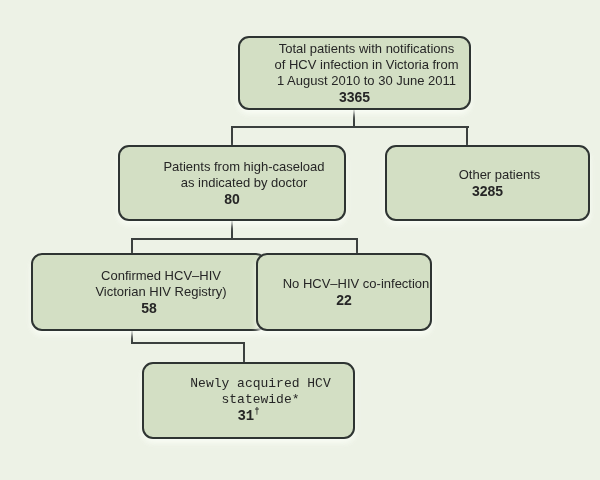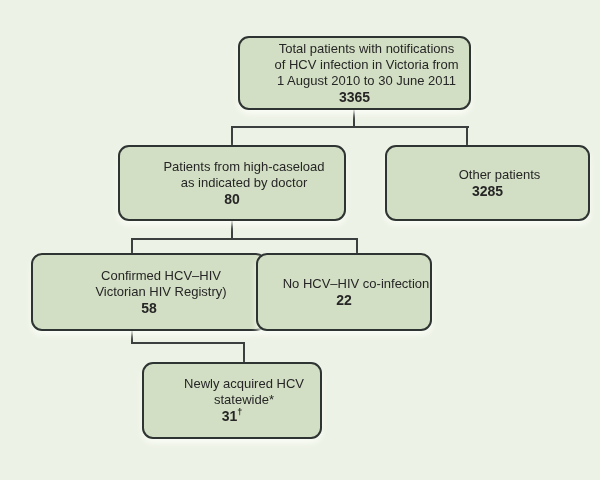--- a/index.html
+++ b/index.html
@@ -95,21 +95,21 @@
     </div>
   </div>
 
   <div class="node" style="left:256px; top:253px; width:176px; height:78px;">
     <div class="node-content">
       <div class="tline">No HCV–HIV co-infection</div>
       <div class="value"><span>22</span><sup></sup></div>
     </div>
   </div>
 
-  <div class="node" style="left:142px; top:362px; width:180px; height:77px;">
+  <div class="node" style="left:142px; top:362px; width:213px; height:77px;font-family:Liberation Mono, monospace;">
     <div class="node-content">
       <div class="tline">Newly acquired HCV</div>
       <div class="tline">statewide*</div>
       <div class="value"><span>31</span><sup>†</sup></div>
     </div>
   </div>
 
 </div>
 
 </body></html>

